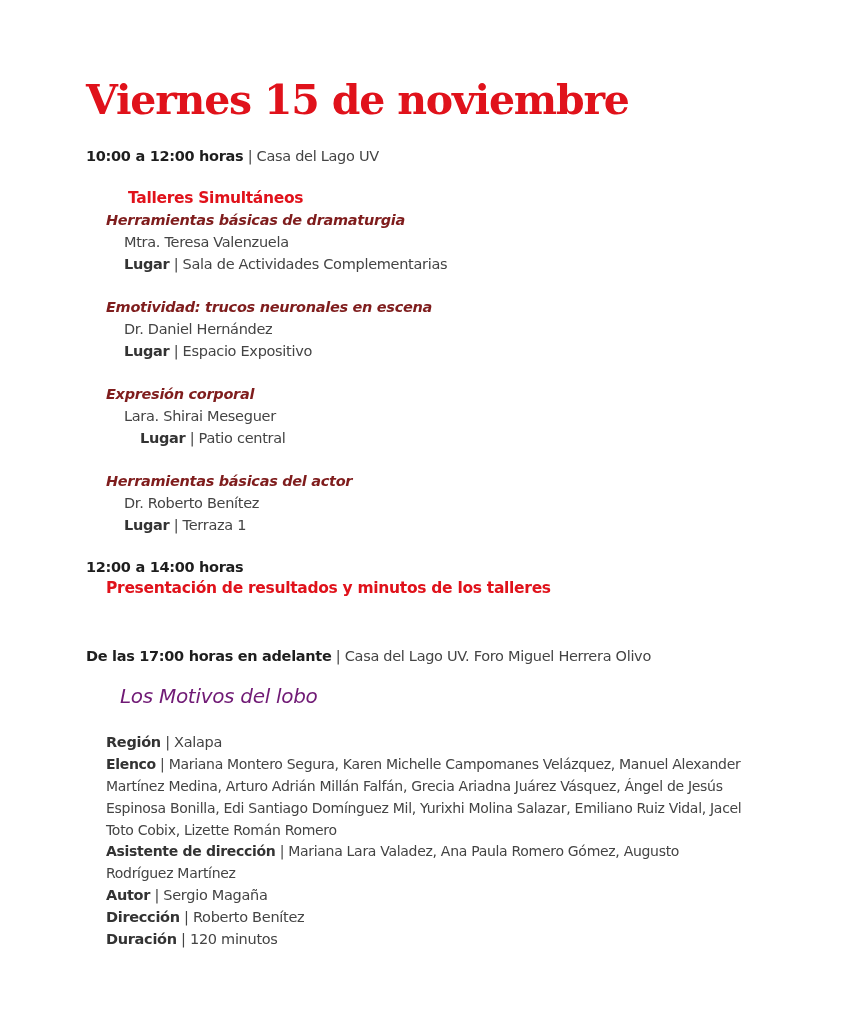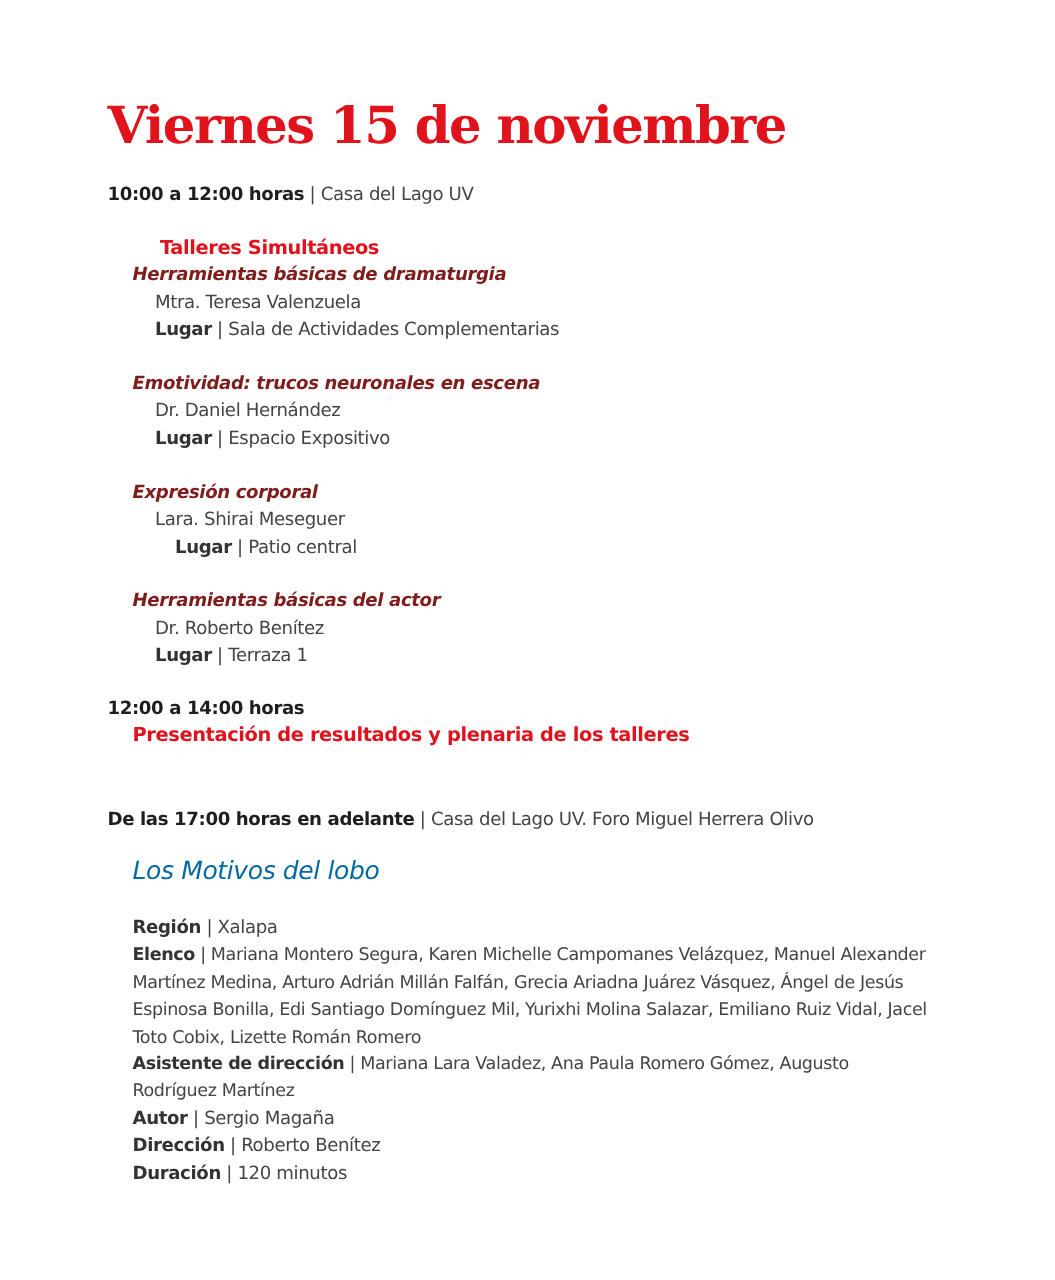--- a/index.html
+++ b/index.html
@@ -8,21 +8,21 @@
   .page { position:absolute; left:0; top:0; width:844px; height:754px; }
   .title { position:absolute; left:86px; top:72px; margin:0;
            font-family:"DejaVu Serif", serif; font-weight:bold;
            font-size:41px; letter-spacing:-1.2px; color:#e0121b; line-height:56px; }
   .line { position:absolute; font-size:14.5px; line-height:22px; white-space:nowrap; letter-spacing:-0.3px; }
   .b { font-weight:bold; color:#1e1e1e; }
   .lb { font-weight:bold; color:#333; }
   .light { font-weight:normal; color:#444; }
   .red-b { font-weight:bold; color:#e0121b; font-size:15.5px; }
   .it { font-style:italic; font-weight:bold; color:#7f1d1d; }
-  .red-it { font-style:italic; color:#0369a1; font-size:20px; font-weight:normal; }
+  .red-it { font-style:italic; color:#701a75; font-size:20px; font-weight:normal;margin-left:14px; }
   .para { position:absolute; font-size:14px; line-height:22px; letter-spacing:-0.3px; color:#444; }
 </style>
 </head>
 <body>
 
 <div class="page">
 
   <h1 class="title">Viernes 15 de noviembre</h1>
 
   <div class="line" style="left:86px; top:145px;">
@@ -49,21 +49,21 @@
     <span class="lb">Lugar</span><span class="light"> | </span><span class="light">Patio central</span>
   </div>
 
   <div class="line it" style="left:106px; top:470px;">Herramientas básicas del actor</div>
   <div class="line light" style="left:124px; top:492px;">Dr. Roberto Benítez</div>
   <div class="line" style="left:124px; top:514px;">
     <span class="lb">Lugar</span><span class="light"> | </span><span class="light">Terraza 1</span>
   </div>
 
   <div class="line b" style="left:86px; top:556px;">12:00 a 14:00 horas</div>
-  <div class="line red-b" style="left:106px; top:577px;">Presentación de resultados y plenaria de los talleres</div>
+  <div class="line red-b" style="left:106px; top:577px;">Presentación de resultados y minutos de los talleres</div>
 
   <div class="line" style="left:86px; top:645px;">
     <span class="b">De las 17:00 horas en adelante</span><span class="light"> | </span><span class="light">Casa del Lago UV. Foro Miguel Herrera Olivo</span>
   </div>
 
   <div class="line red-it" style="left:106px; top:682px; line-height:28px;">Los Motivos del lobo</div>
 
 
   <div class="line" style="left:106px; top:731px;">
     <span class="lb">Región</span><span class="light"> | </span><span class="light">Xalapa</span>

